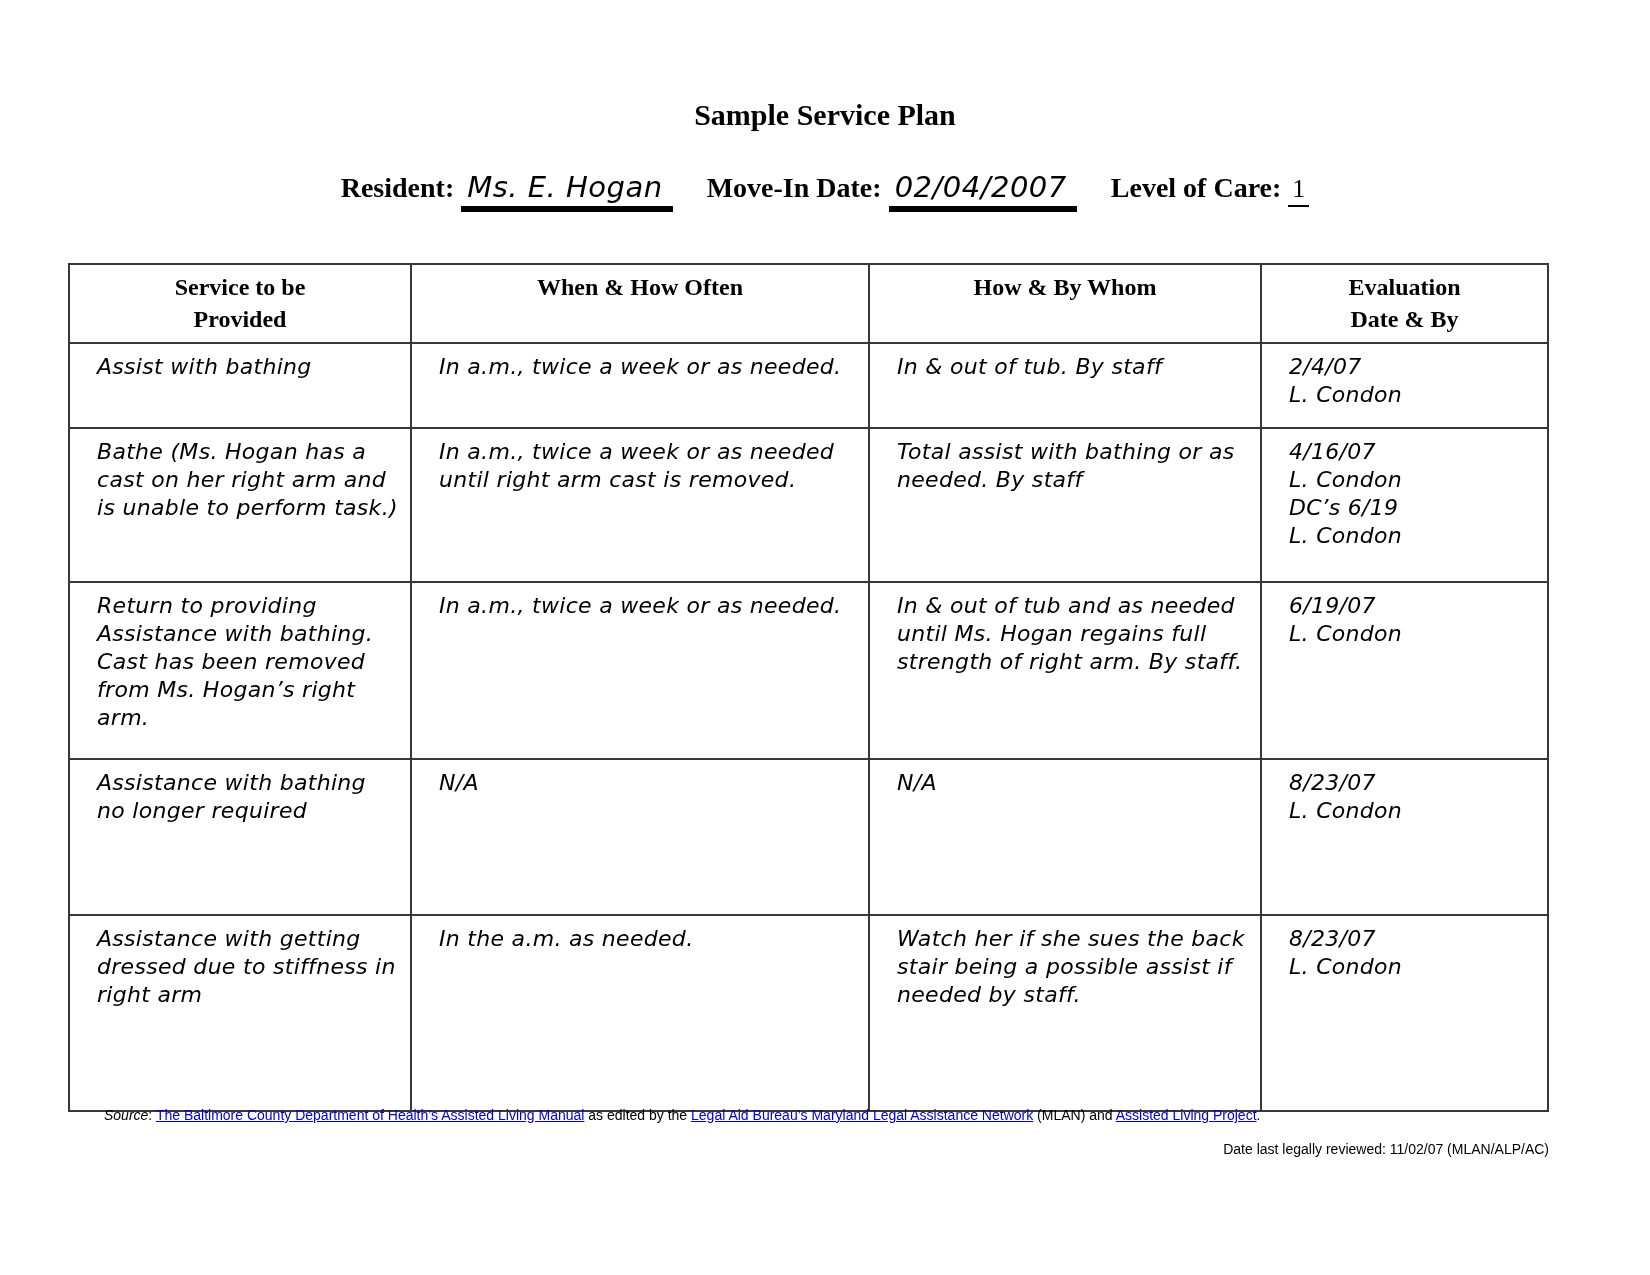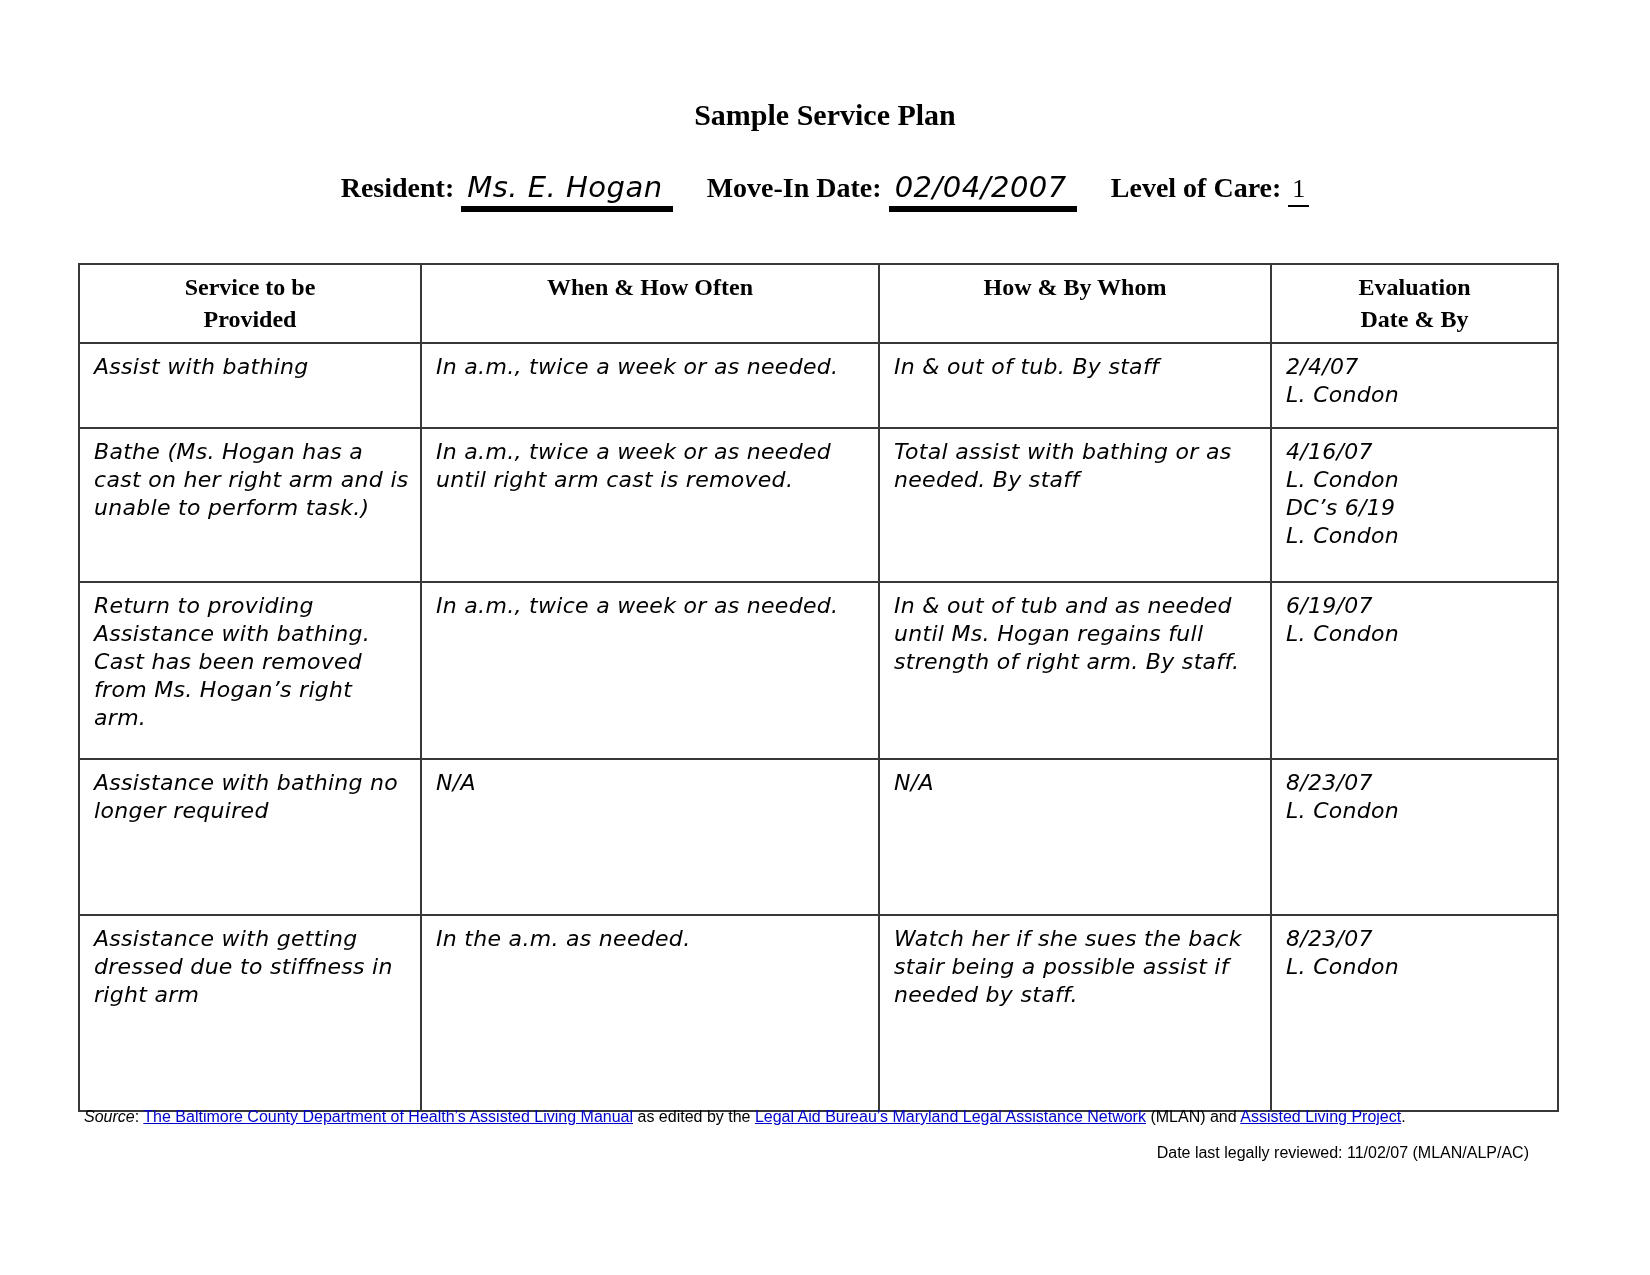--- a/index.html
+++ b/index.html
@@ -39,21 +39,21 @@
   }
   .serif-fill {
     display:inline-block;
     border-bottom:2px solid #000;
     padding:0 4px 1px 4px;
     font-weight:normal; font-size:26px; line-height:1.1;
   }
   .gap { display:inline-block; width:34px; }
 
   table.service-table {
-    position:absolute; left:78px; top:263px;
+    position:absolute; left:68px; top:263px;
     width:1479px;
     border-collapse:collapse; table-layout:fixed;border-radius:22px;
   }
   .service-table th, .service-table td {
     border:2px solid #383838;
     vertical-align:top;
     overflow:hidden;
   }
   .service-table th {
     font-family:"Liberation Serif", serif;
@@ -61,29 +61,29 @@
     text-align:center;
     padding:6px 6px;
     white-space:pre-line;
     line-height:1.35;
   }
   .service-table td {
     font-family:"DejaVu Sans", cursive;
     font-style:italic;
     font-size:22px;
     line-height:1.27;
-    padding:9px 10px 6px 14px;
+    padding:9px 10px 6px 27px;
     white-space:pre-line;
     letter-spacing:0.3px;
   }
 
   .footer {
-    position:absolute; left:84px; top:1106px; width:1445px;
+    position:absolute; left:104px; top:1106px; width:1445px;
     font-family:"Liberation Sans", sans-serif;
-    font-size:16px; color:#000;
+    font-size:14px; color:#000;
   }
   .source-line { text-align:left; line-height:1.35; }
   .source-label { font-style:italic; }
   .footer a.link {
     color:#0000cc; text-decoration:underline; cursor:pointer;
   }
   .reviewed-line { text-align:right; margin-top:16px; }
 </style>
 </head>
 <body>

